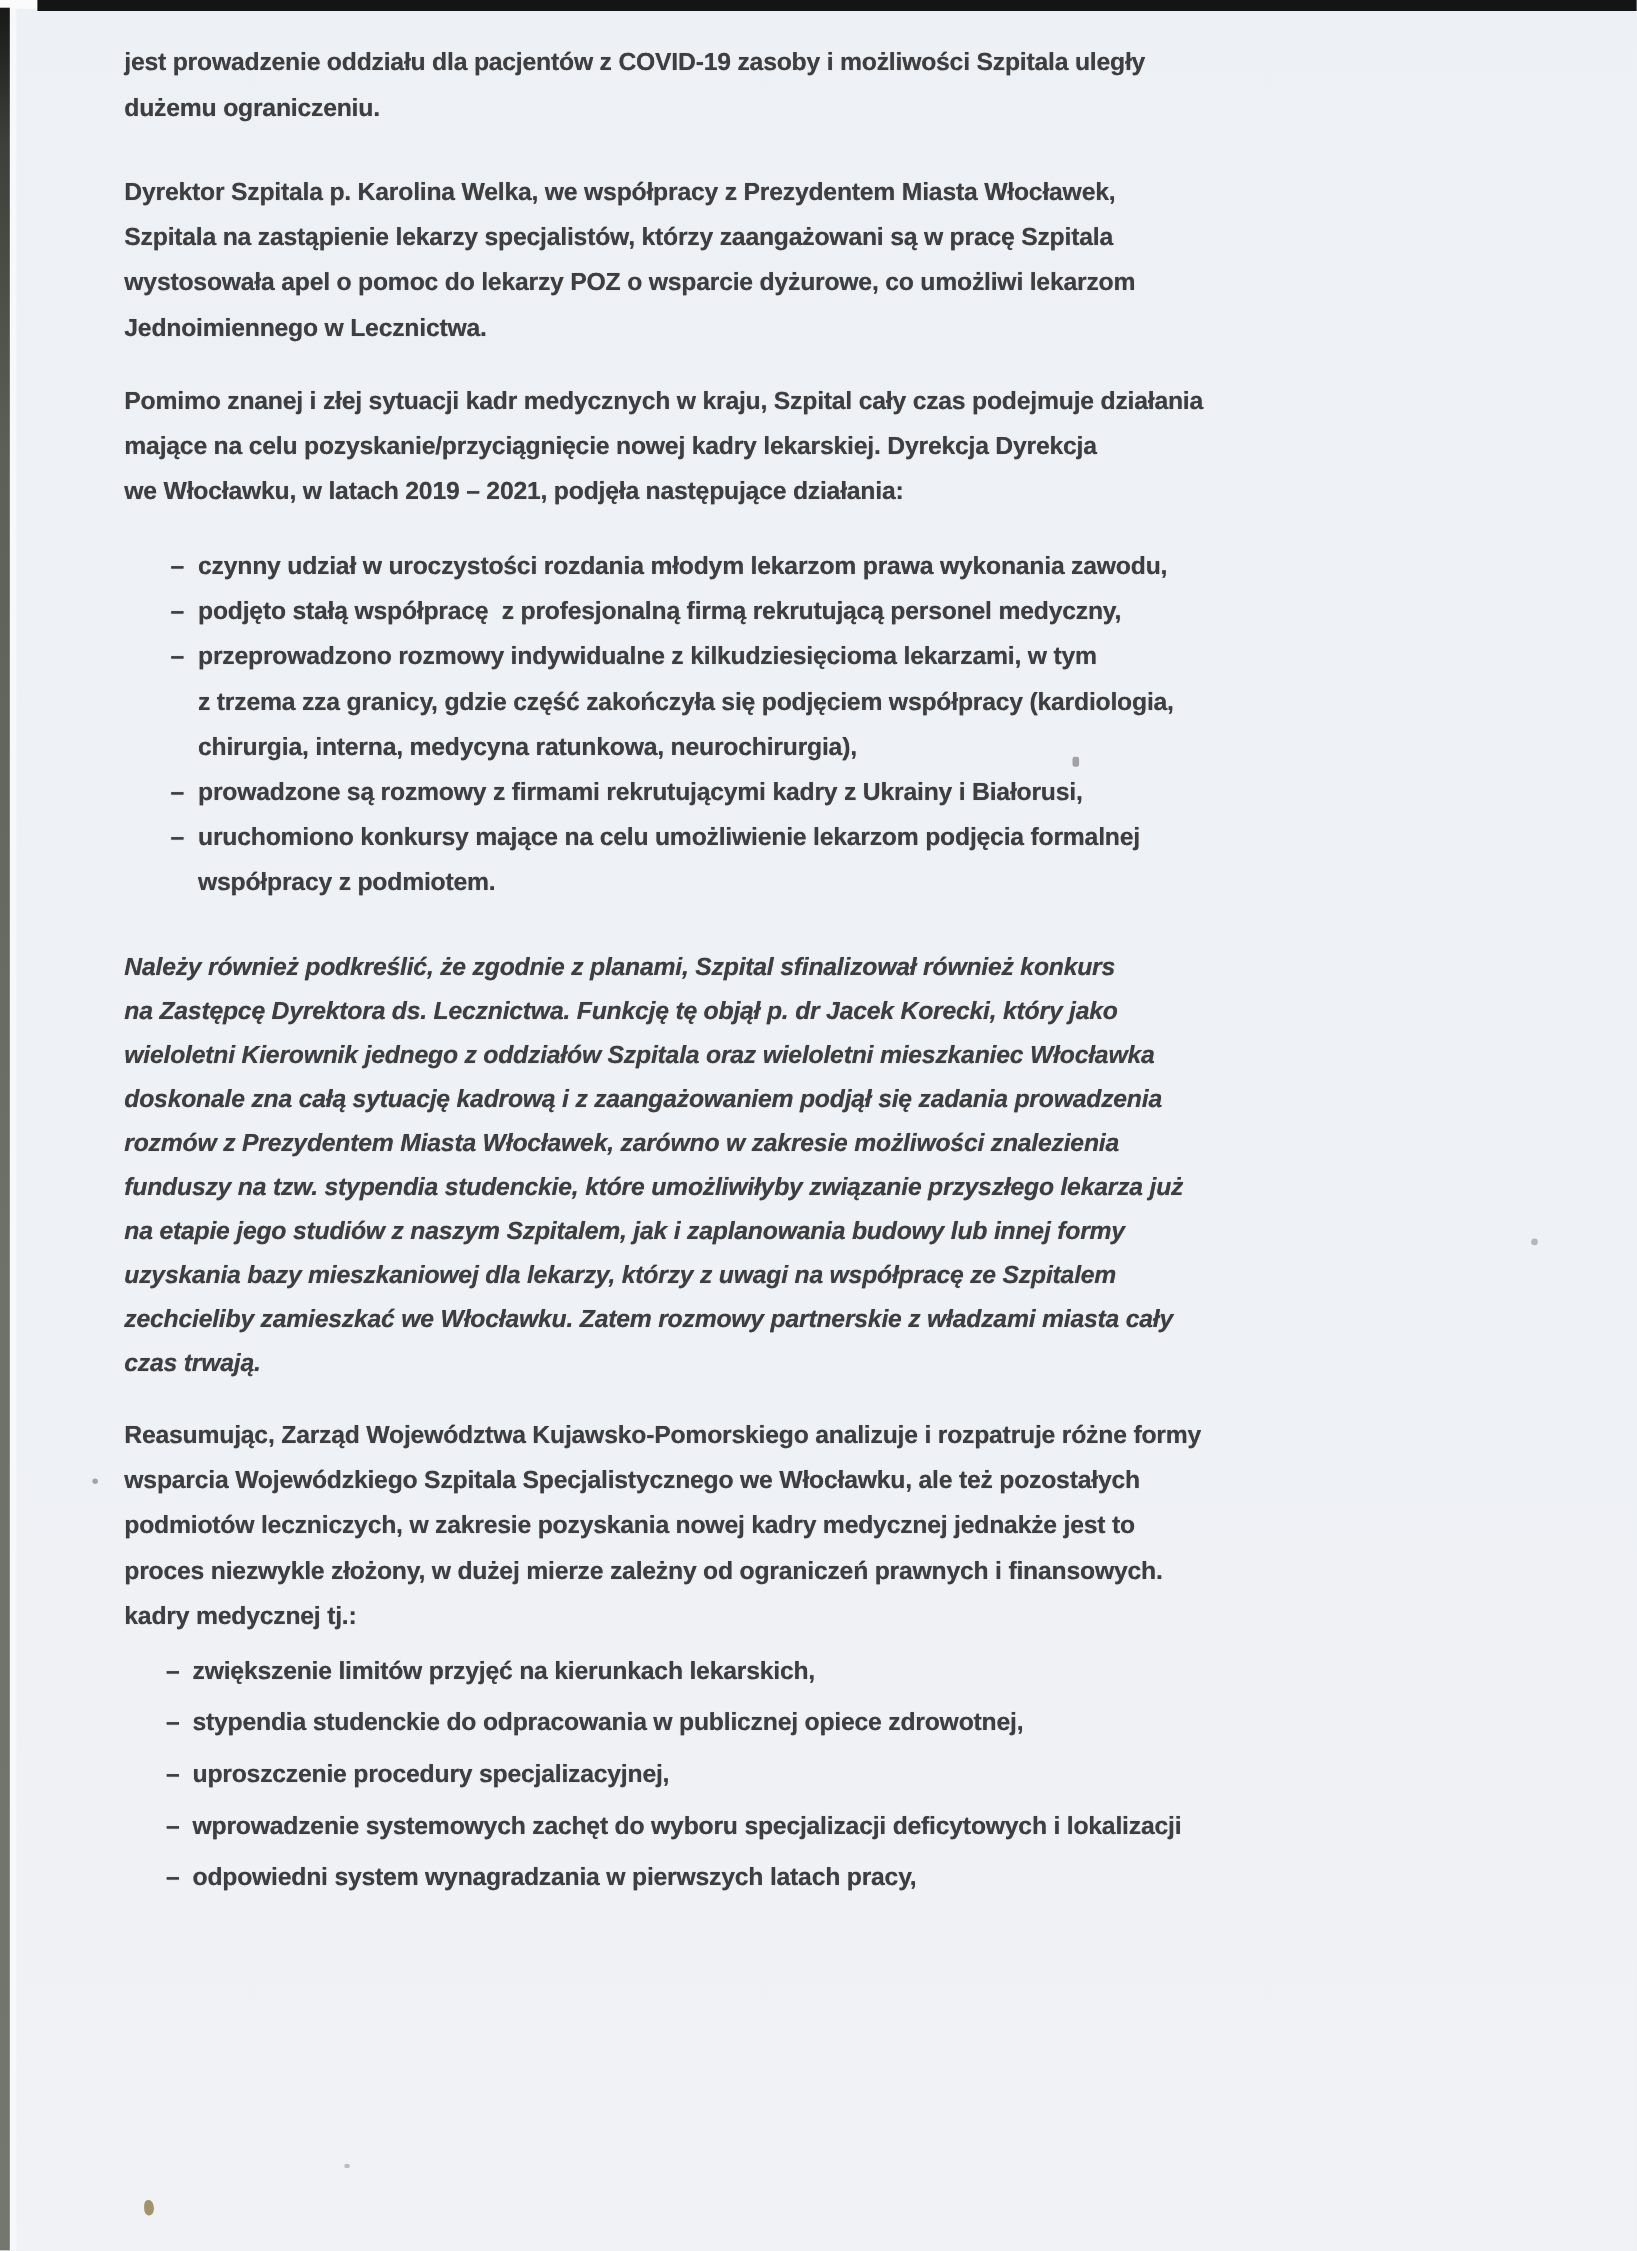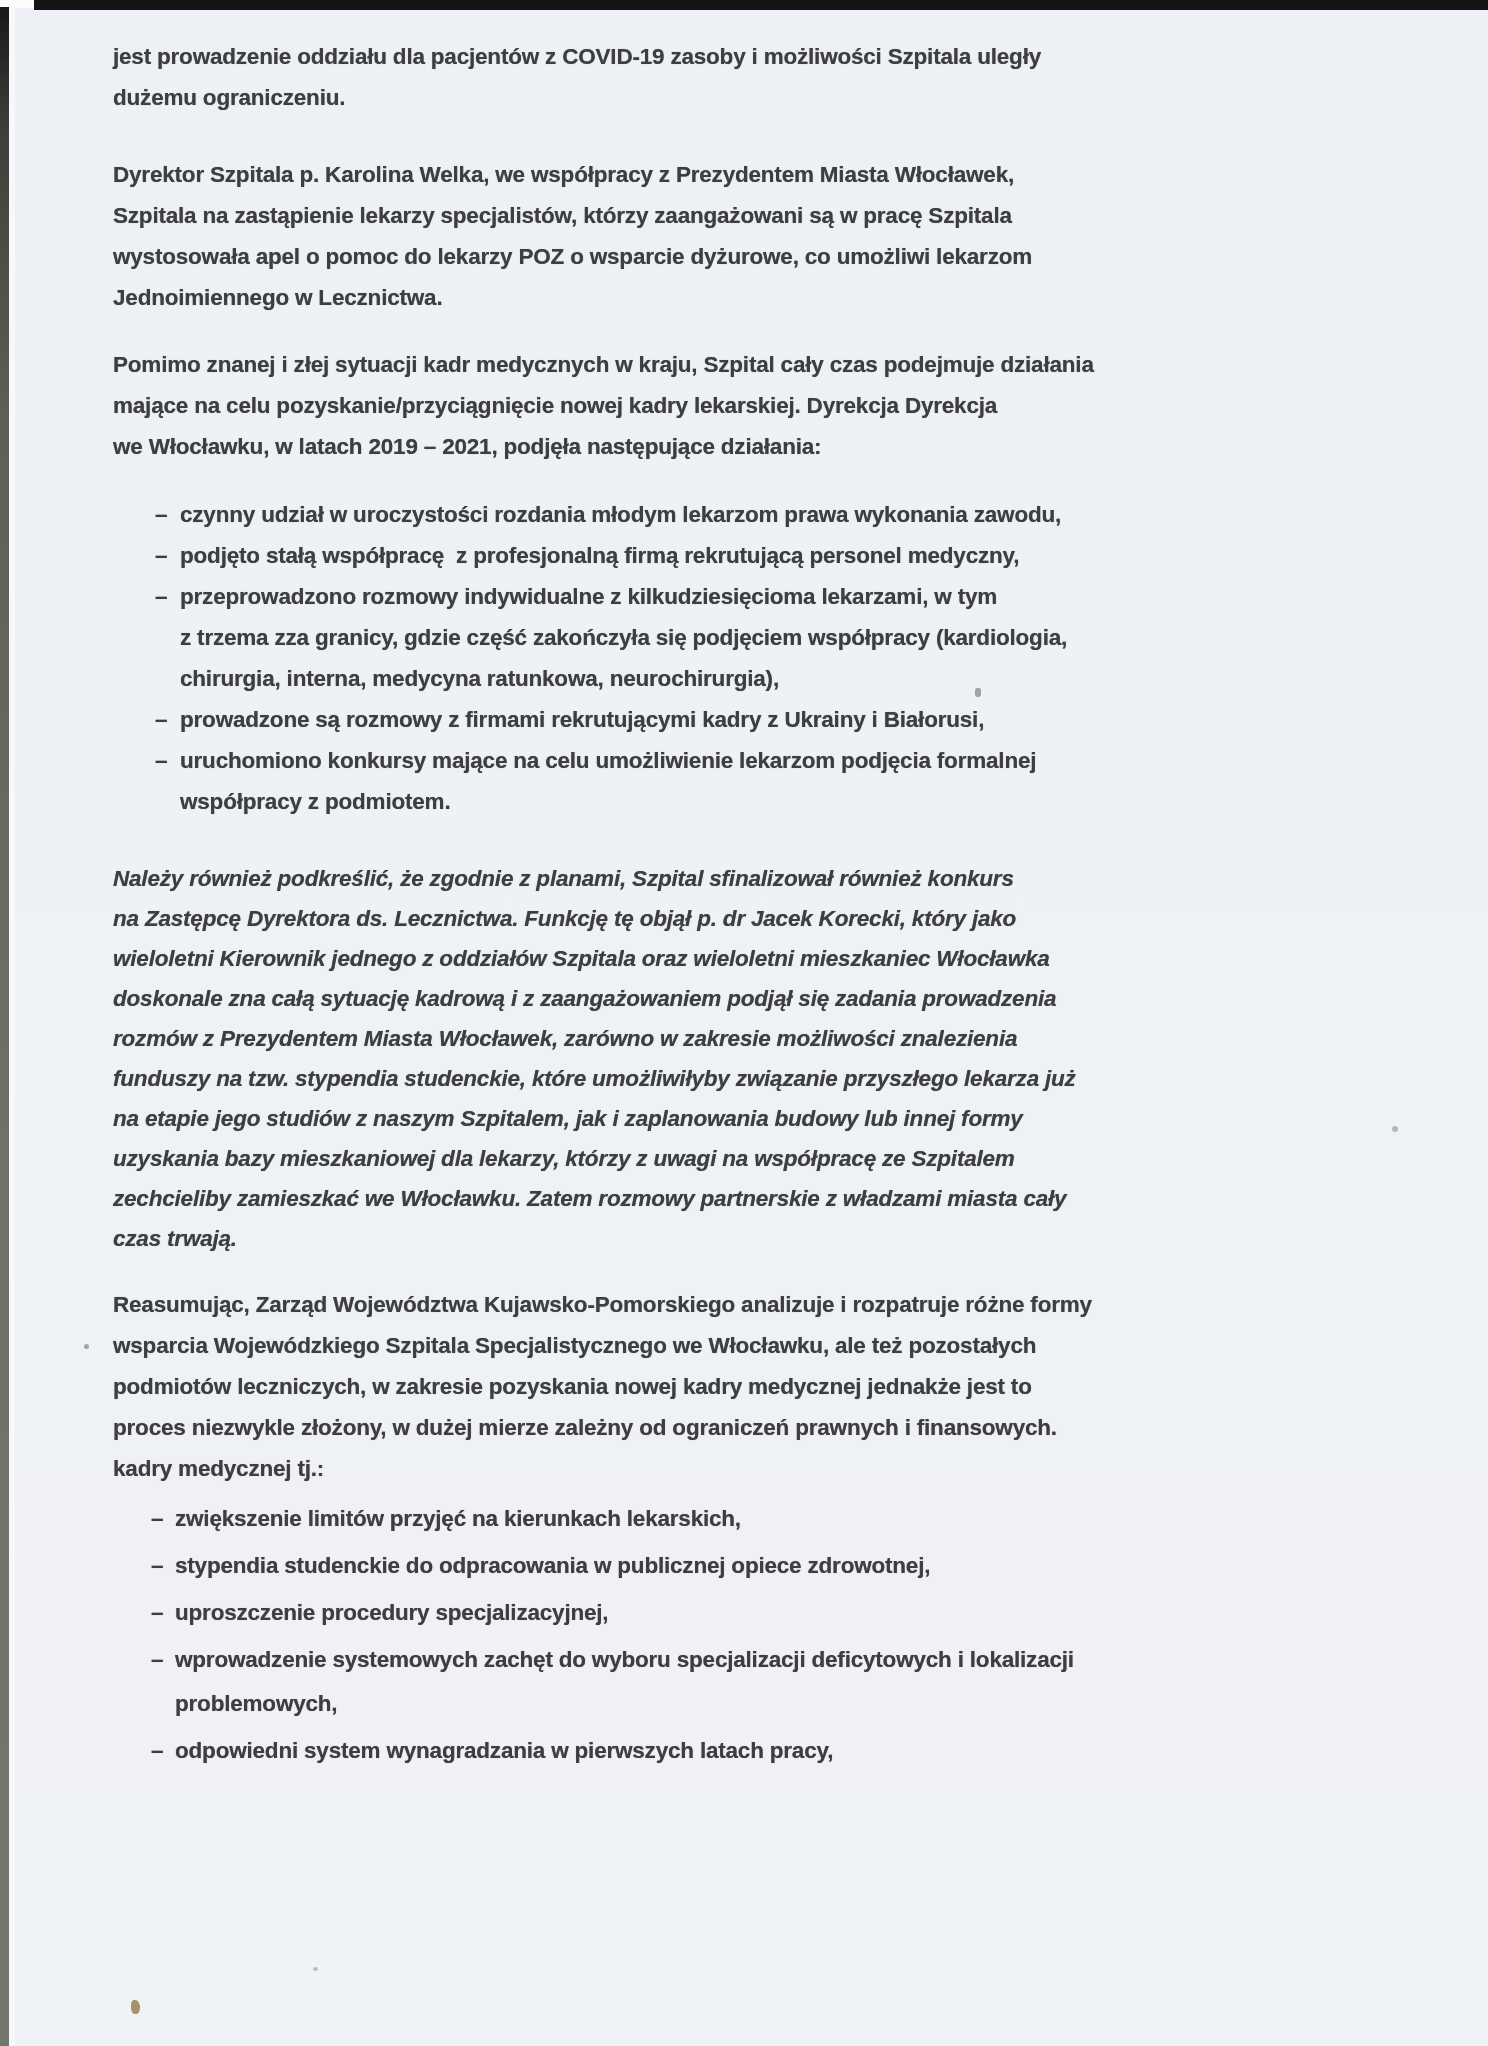--- a/index.html
+++ b/index.html
@@ -168,21 +168,20 @@
     <div class="li">
       <span class="dash">–</span>
       <div class="li-lines">
         <div class="line">uproszczenie procedury specjalizacyjnej,</div>
       </div>
     </div>
     <div class="li">
       <span class="dash">–</span>
       <div class="li-lines">
         <div class="line">wprowadzenie systemowych zachęt do wyboru specjalizacji deficytowych i lokalizacji</div>
-        <div class="line">problemowych,</div>
       </div>
     </div>
     <div class="li">
       <span class="dash">–</span>
       <div class="li-lines">
         <div class="line">odpowiedni system wynagradzania w pierwszych latach pracy,</div>
       </div>
     </div>
   </div>
 

